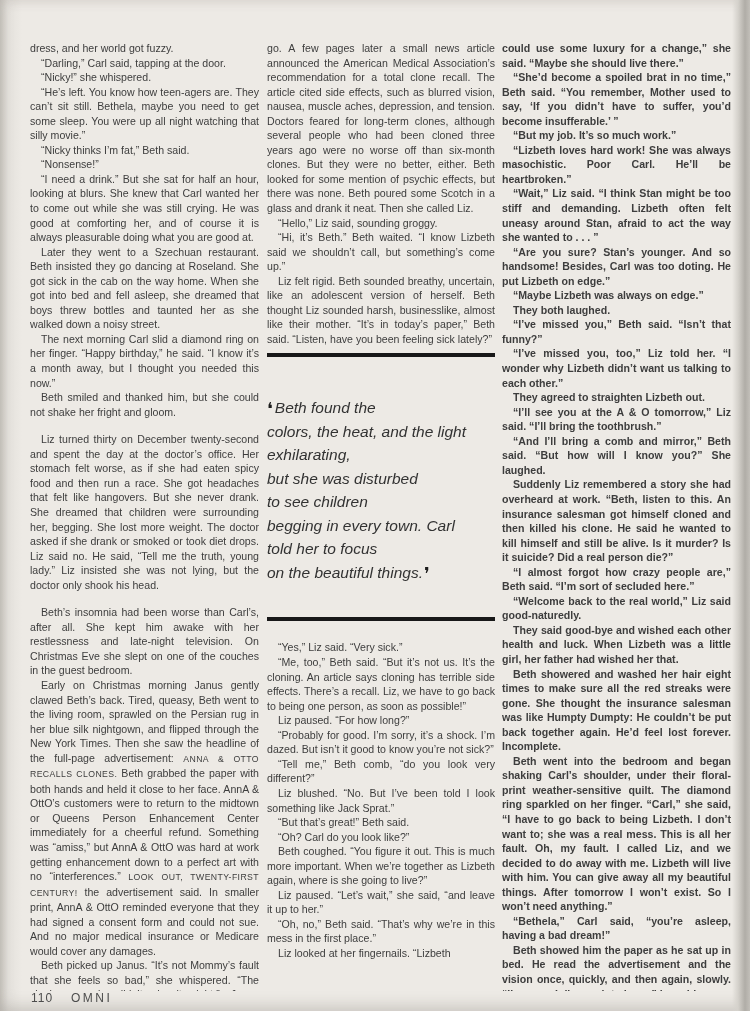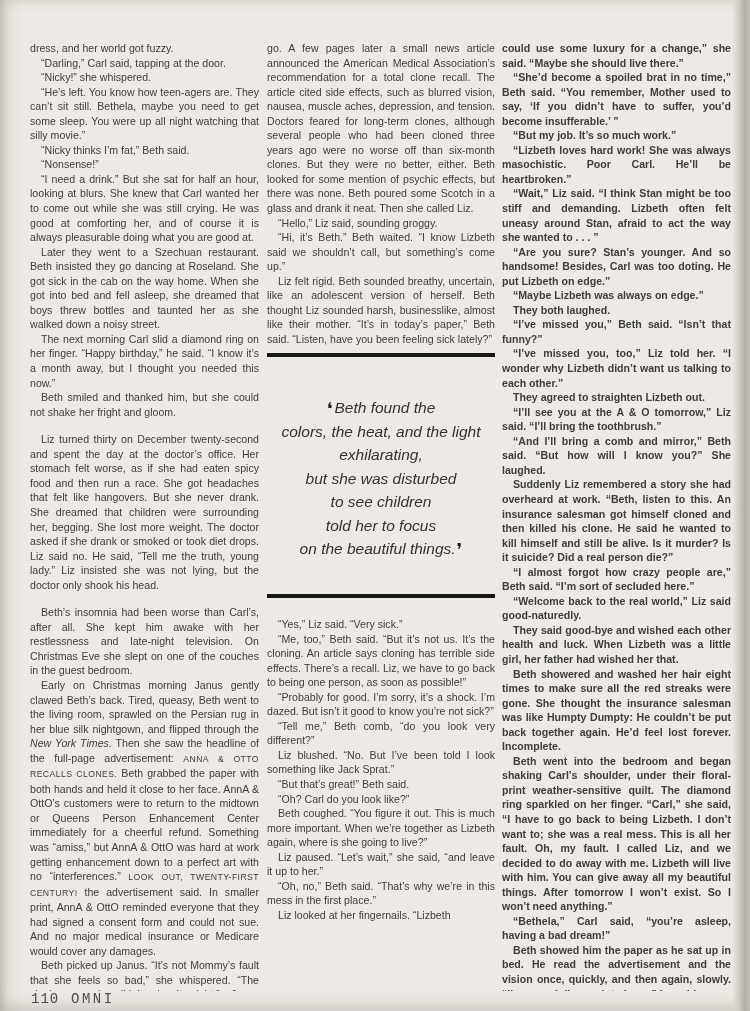--- a/index.html
+++ b/index.html
@@ -22,32 +22,32 @@
   .vignette{position:absolute;inset:0;pointer-events:none;
     box-shadow:inset 0 -6px 14px rgba(120,115,108,.25), inset 0 4px 10px rgba(200,196,190,.35);}
   .col{position:absolute;top:41px;height:950px;overflow:hidden;
     font-size:10.6px;line-height:14.55px;text-align:justify;}
   .c1{left:30px;width:229px;}
   .c2{left:267px;width:228px;}
   .c3{left:502px;width:229px;font-weight:bold;}
   .col p{margin:0;text-indent:11px;}
   .col p.noindent{text-indent:0;}
   .col p.scene-break{margin-top:13px;}
-  .i{font-style:italic;}
+  .i{}
   .sc{font-size:8.7px;letter-spacing:.4px;}
   .rule{height:4px;background:#181818;margin:7px 0 19px 0;}
   .pullquote{
-    padding:20px 0 26px;text-align:center;font-style:italic;
+    padding:20px 0 26px;text-align:left;font-style:italic;
     font-size:15.5px;line-height:23.5px;color:#323232;text-indent:0;
   }
   .pullquote .pq-line{text-indent:0;}
   .qmark{font-style:normal;font-size:18px;line-height:0;vertical-align:-2px;color:#1c1c1c;}
   .qmark.open{margin-right:2px;}
   .qmark.close{margin-left:1px;}
-  .footer{position:absolute;left:31px;top:991px;font-size:14px;color:#4c4c4c;font-family:Liberation Mono, monospace;}
+  .footer{position:absolute;left:31px;top:991px;font-size:12px;color:#4c4c4c;}
   .footer .pn{display:inline-block;min-width:40px;letter-spacing:1px;}
   .footer .mag{letter-spacing:2.5px;}
 </style>
 </head>
 <body>
 
 <div class="page" style="color: rgb(61, 61, 61);">
   <div class="vignette"></div>
   <div id="columns-root">
       <div class="col c1">
@@ -71,26 +71,28 @@
         <p><span>“Hello,” Liz said, sounding groggy.</span></p>
         <p><span>“Hi, it’s Beth.” Beth waited. “I know Lizbeth said we shouldn’t call, but something’s come up.”</span></p>
         <p><span>Liz felt rigid. Beth sounded breathy, uncertain, like an adolescent version of herself. Beth thought Liz sounded harsh, businesslike, almost like their mother. “It’s in today’s paper,” Beth said. “Listen, have you been feeling sick lately?”</span></p>
         <div class="rule" style="background: rgb(24, 24, 24);"></div>
         <div class="pullquote">
           <div class="pq-line"><span class="qmark open">❛</span>Beth found the</div>
           <div class="pq-line">colors, the heat, and the light</div>
           <div class="pq-line">exhilarating,</div>
           <div class="pq-line">but she was disturbed</div>
           <div class="pq-line">to see children</div>
+          <div class="pq-line">begging in every town. Carl</div>
           <div class="pq-line">told her to focus</div>
           <div class="pq-line">on the beautiful things.<span class="qmark close">❜</span></div>
         </div>
         <div class="rule" style="background: rgb(24, 24, 24);"></div>
         <p><span>“Yes,” Liz said. “Very sick.”</span></p>
         <p><span>“Me, too,” Beth said. “But it’s not us. It’s the cloning. An article says cloning has terrible side effects. There’s a recall. Liz, we have to go back to being one person, as soon as possible!”</span></p>
+        <p><span>Liz paused. “For how long?”</span></p>
         <p><span>“Probably for good. I’m sorry, it’s a shock. I’m dazed. But isn’t it good to know you’re not sick?”</span></p>
         <p><span>“Tell me,” Beth comb, “do you look very different?”</span></p>
         <p><span>Liz blushed. “No. But I’ve been told I look something like Jack Sprat.”</span></p>
         <p><span>“But that’s great!” Beth said.</span></p>
         <p><span>“Oh? Carl do you look like?”</span></p>
         <p><span>Beth coughed. “You figure it out. This is much more important. When we’re together as Lizbeth again, where is she going to live?”</span></p>
         <p><span>Liz paused. “Let’s wait,” she said, “and leave it up to her.”</span></p>
         <p><span>“Oh, no,” Beth said. “That’s why we’re in this mess in the first place.”</span></p>
         <p><span>Liz looked at her fingernails. “Lizbeth</span></p>
       </div>

